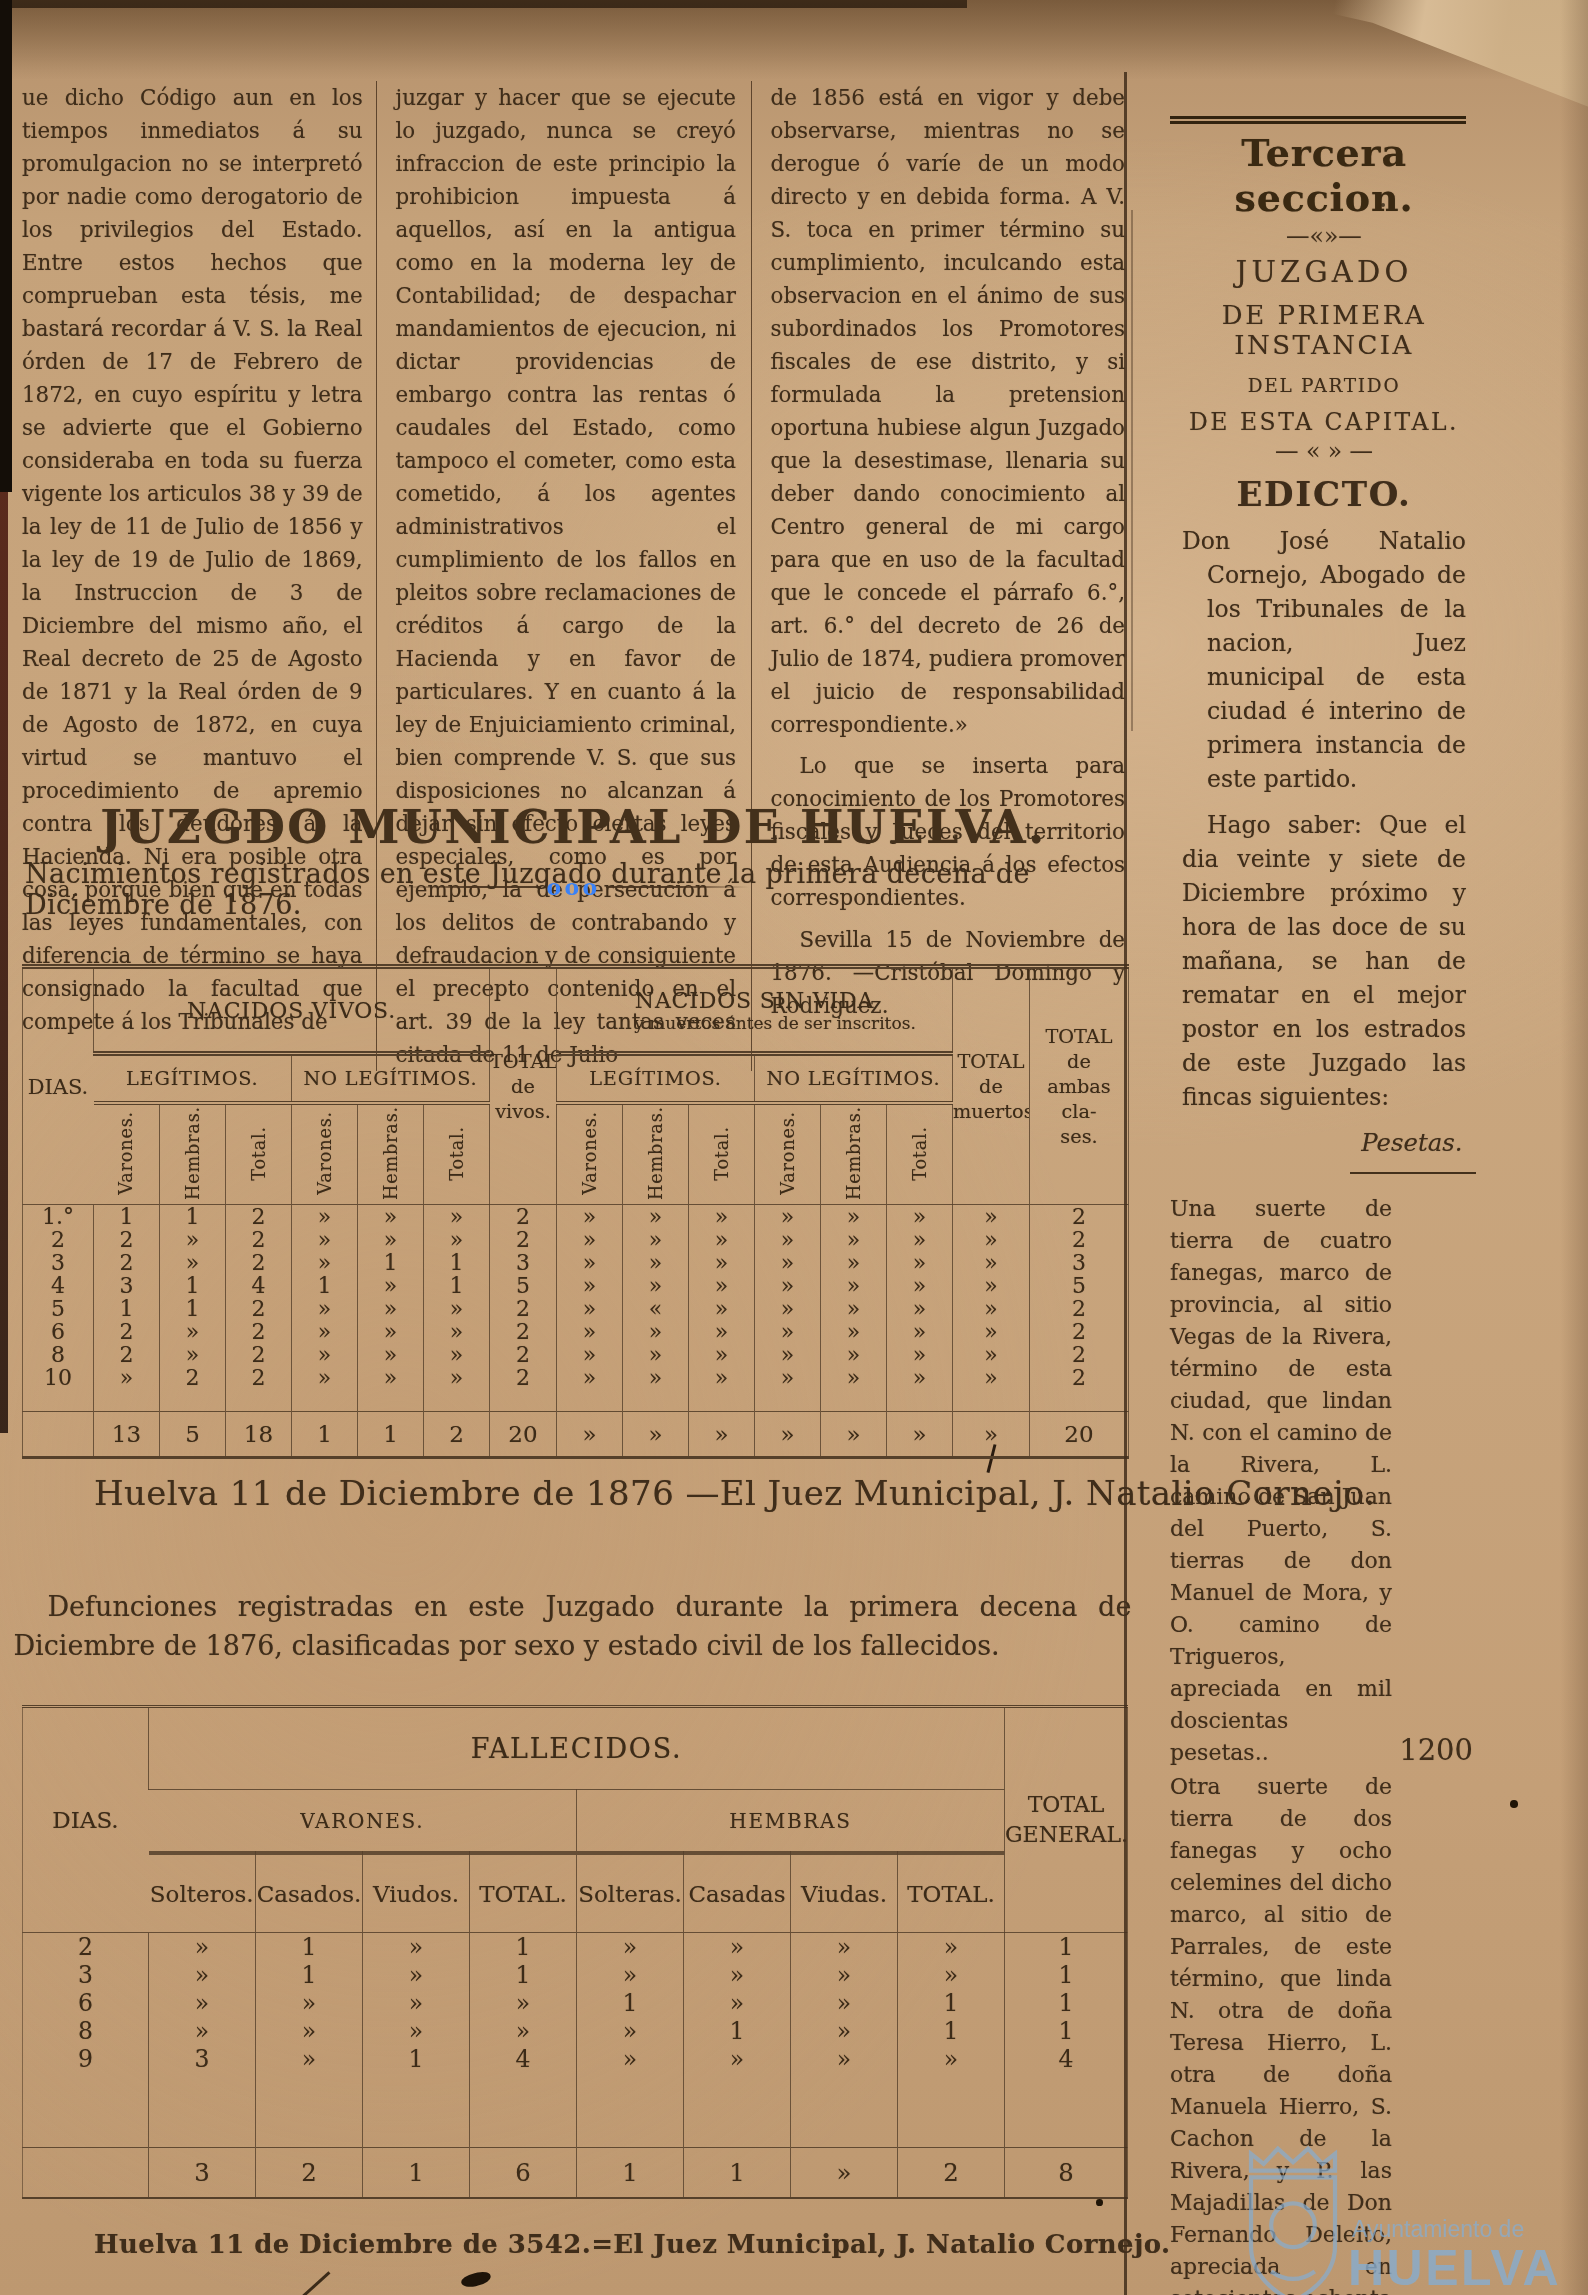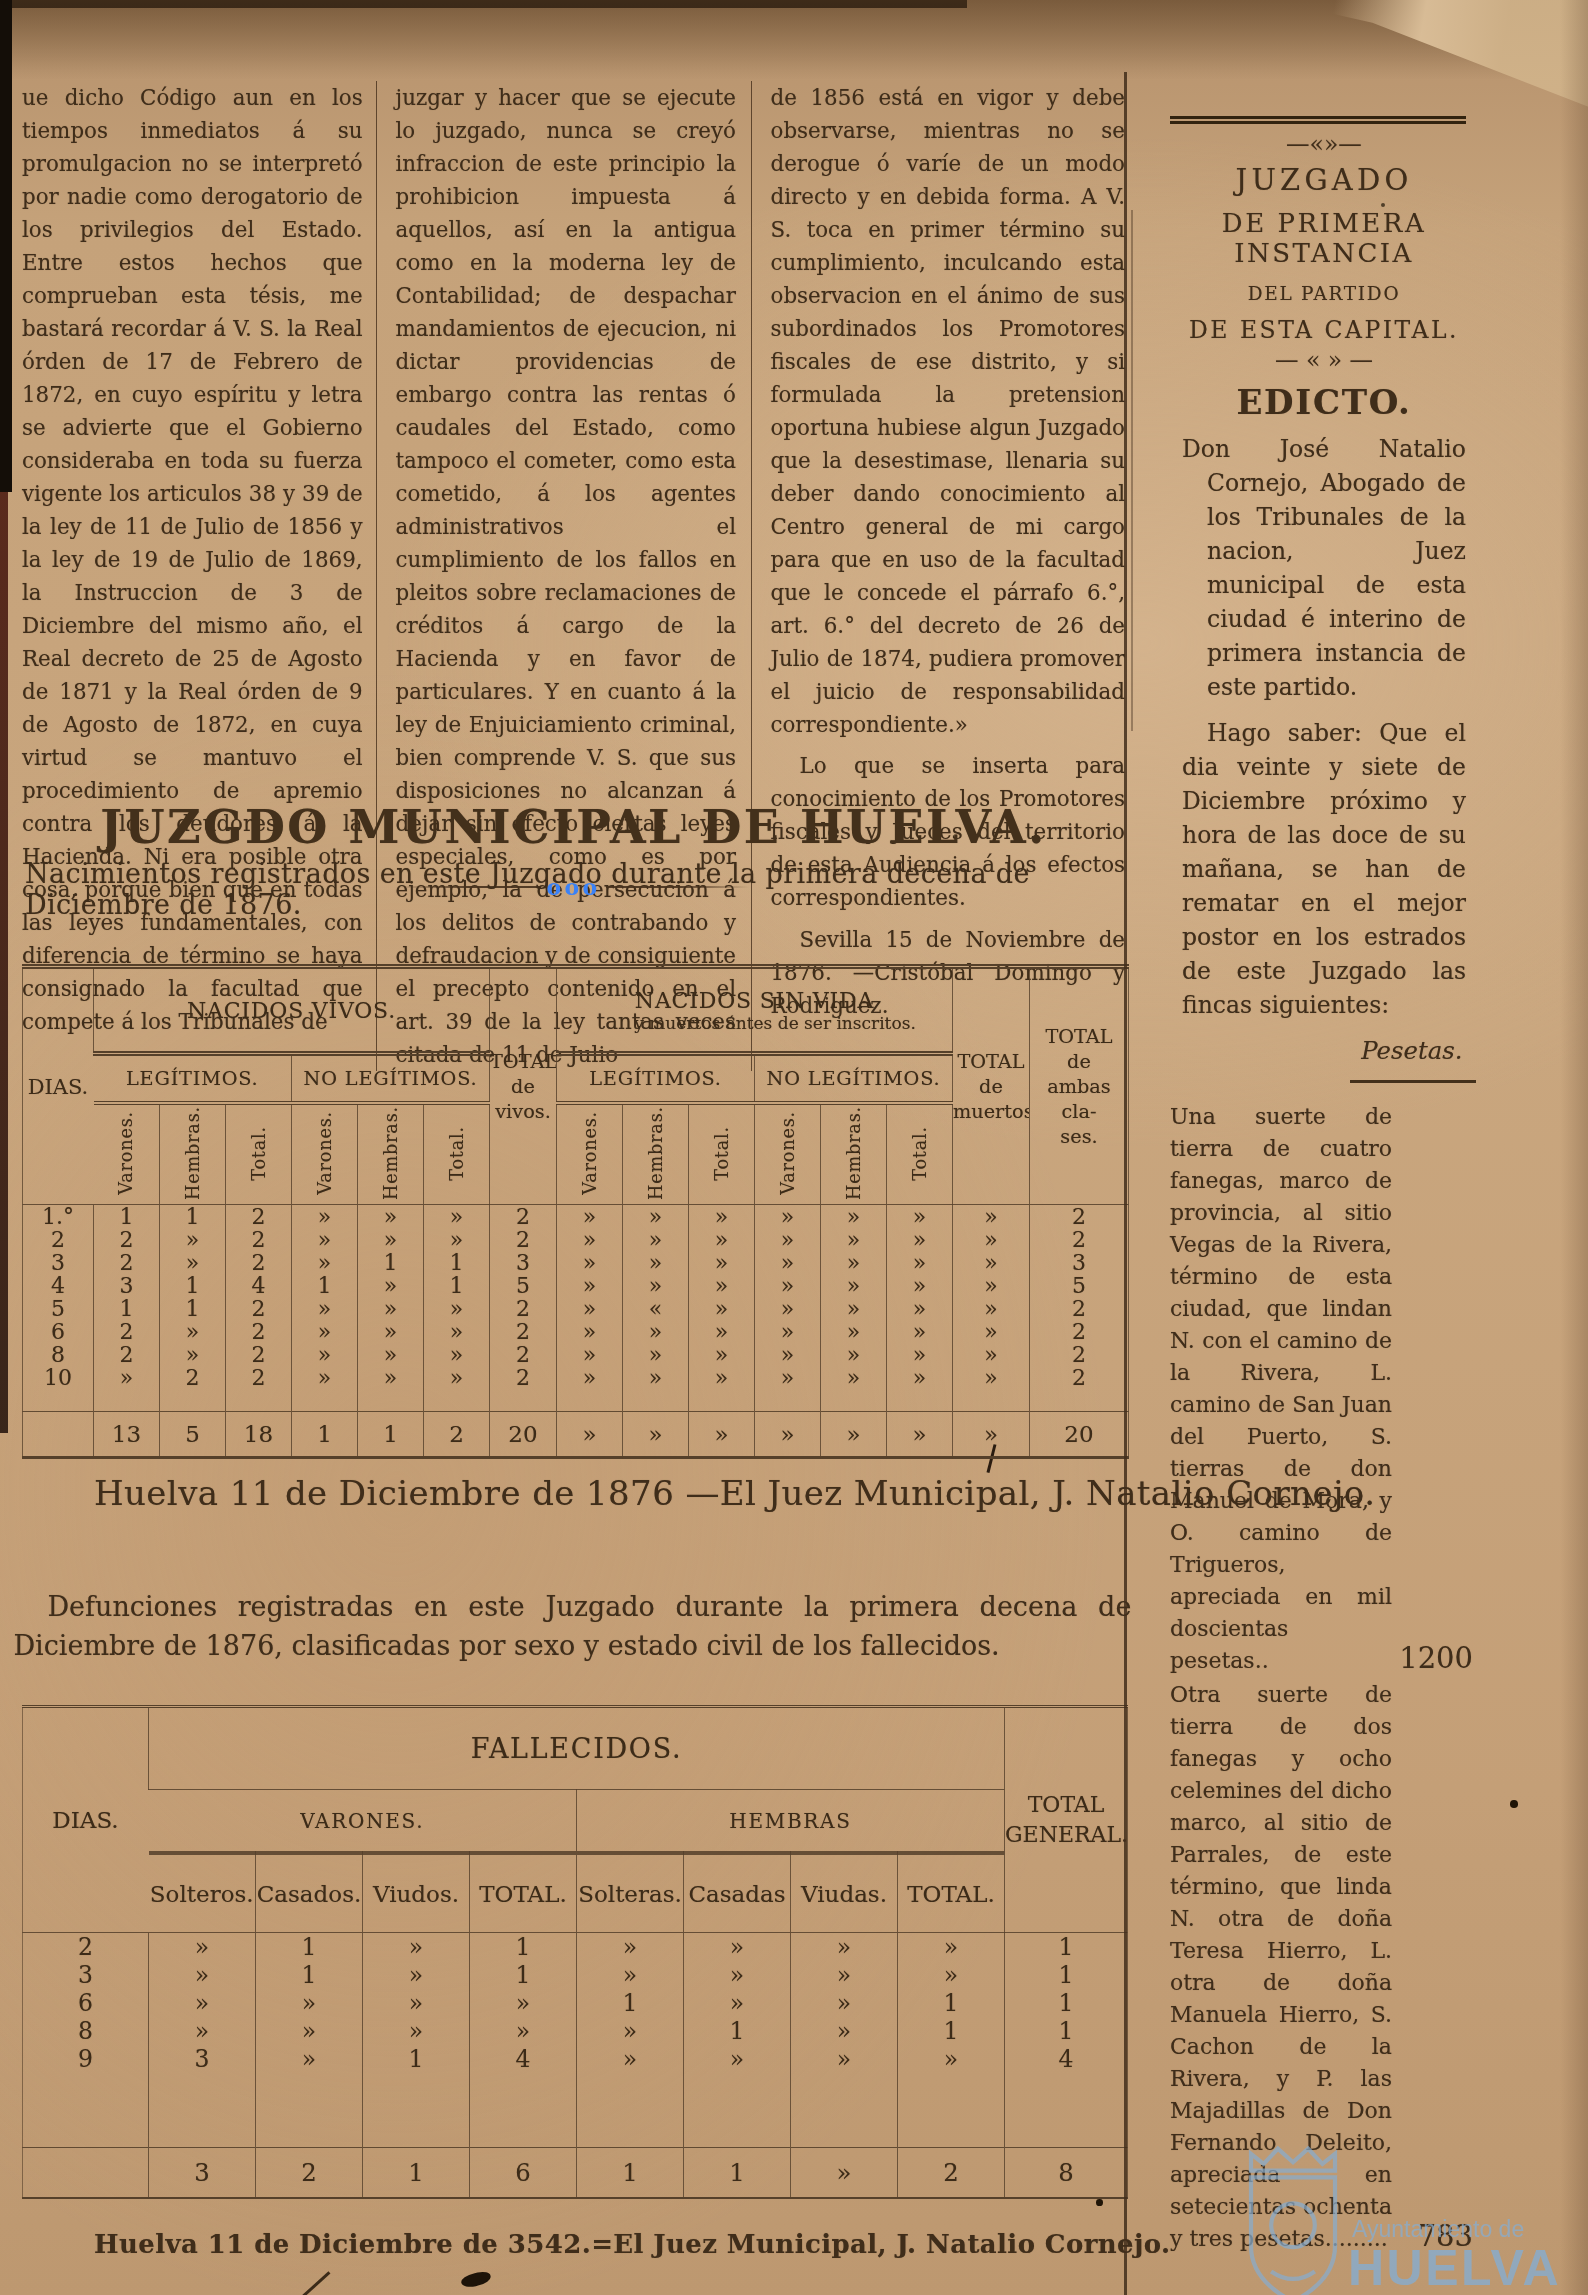--- a/index.html
+++ b/index.html
@@ -555,20 +555,21 @@
   </tbody>
 </table>
 
 <div class="deaths-sig ink" data-interactable="false">Huelva 11 de Diciembre de 3542.=El Juez Municipal, J. Natalio Cornejo.</div>
 
 <div class="vrule" data-interactable="false"></div>
 <div class="vrule2" data-interactable="false"></div>
 
 <div class="rsec ink" data-interactable="false">
   <div class="toprule" data-interactable="false"></div>
+  <div class="title" data-interactable="false">Tercera seccion.</div>
   <div class="orn" data-interactable="false">—«»—</div>
   <div class="h1" data-interactable="false">JUZGADO</div>
   <div class="h2" data-interactable="false">DE PRIMERA INSTANCIA</div>
   <div class="h3" data-interactable="false">DEL PARTIDO</div>
   <div class="h4" data-interactable="false">DE ESTA CAPITAL.</div>
   <div class="orn" data-interactable="false">— « » —</div>
   <div class="edicto" data-interactable="false">EDICTO.</div>
   <p class="hang" data-interactable="false">Don José Natalio Cornejo, Abogado de los Tribunales de la nacion, Juez municipal de esta ciudad é interino de primera instancia de este partido.</p>
   <p class="ind" data-interactable="false">Hago saber: Que el dia veinte y siete de Diciembre próximo y hora de las doce de su mañana, se han de rematar en el mejor postor en los estrados de este Juzgado las fincas siguientes:</p>
   <p class="pesetas" data-interactable="false">Pesetas.</p>

